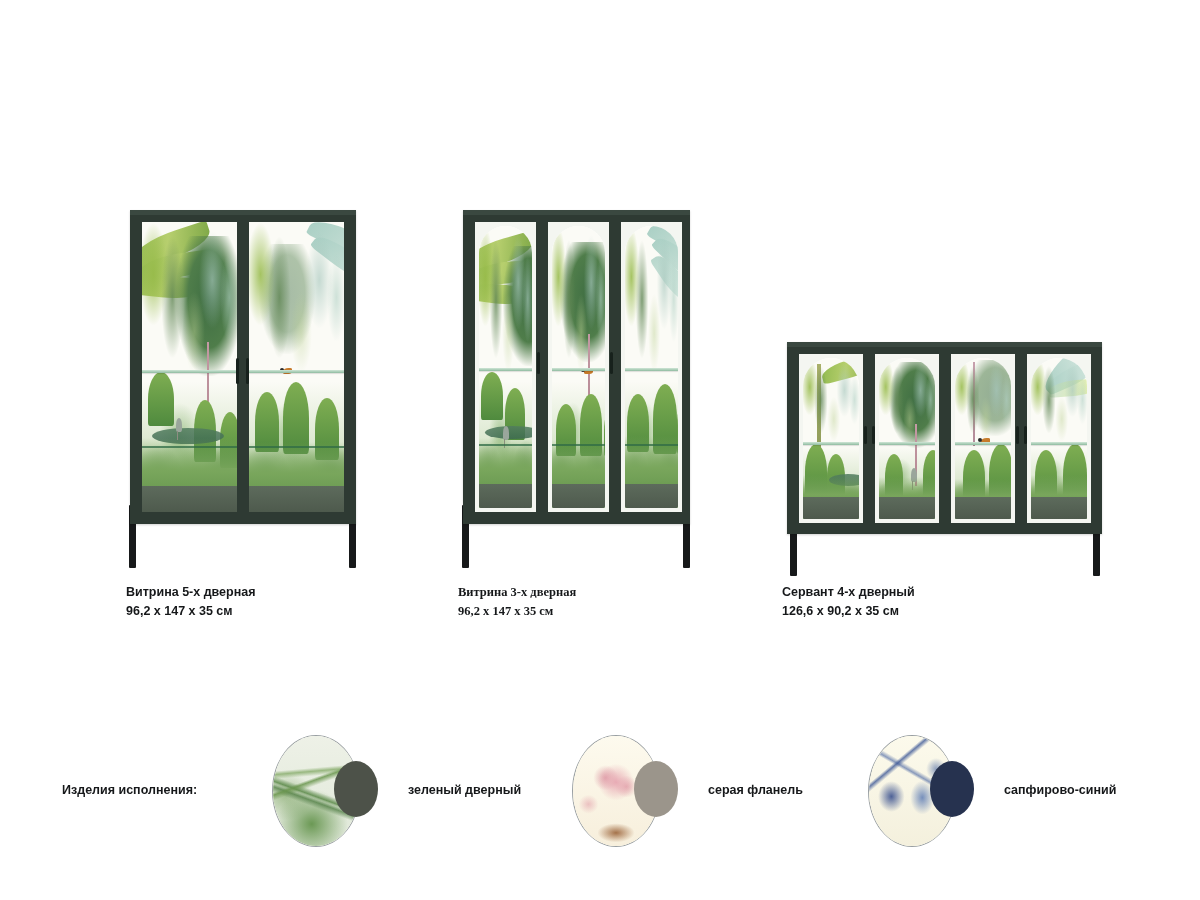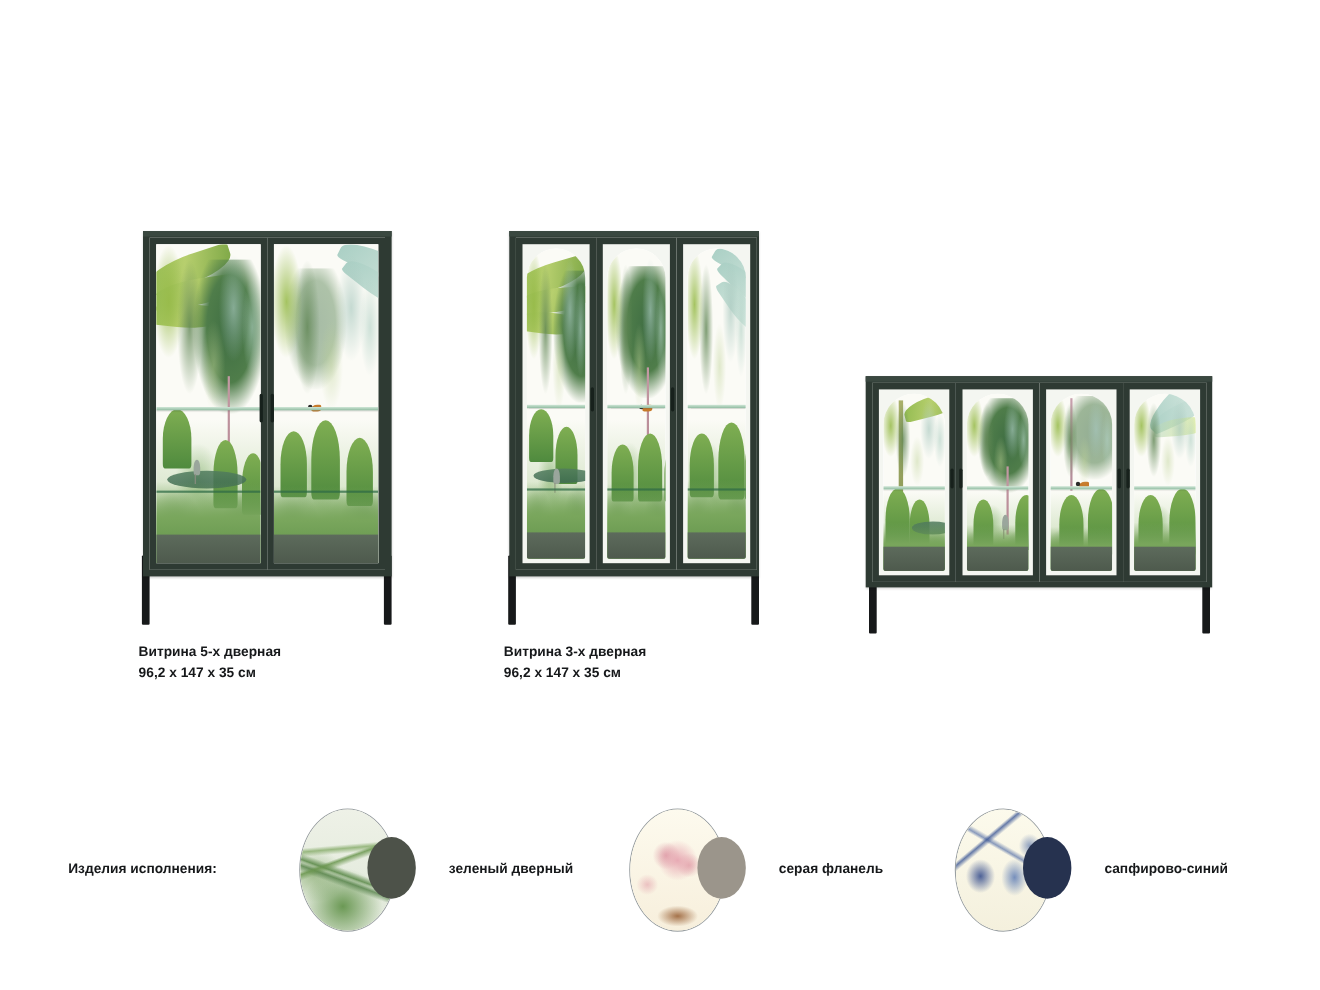--- a/index.html
+++ b/index.html
@@ -332,21 +332,21 @@
           <div class="shelf" style="top:142px;"></div>
           <div class="shelf-edge" style="top:218px;"></div>
           <div class="base-shelf" style="bottom:0;height:24px;"></div>
         </div>
       </div>
 
       <div class="handle" style="left:74px;top:142px;height:22px;"></div>
       <div class="handle" style="left:147px;top:142px;height:22px;"></div>
     </div>
 
-    <div class="product-caption" style="left:8px;top:373px;">
+    <div class="product-caption" style="left:8px;top:373px;font-family:Liberation Serif, serif;">
       <div>Витрина 3-х дверная</div>
       <div class="dims">96,2 x 147 x 35 см</div>
     </div>
   </div>
 
   <div class="product" style="left:778px;top:338px;width:340px;height:232px;">
 
     <div class="leg" style="left:12px;top:180px;height:58px;"></div>
     <div class="leg" style="left:315px;top:180px;height:58px;"></div>
 
@@ -412,20 +412,24 @@
           <div class="base-shelf" style="bottom:0;height:22px;"></div>
         </div>
       </div>
 
       <div class="handle" style="left:77px;top:84px;height:18px;"></div>
       <div class="handle" style="left:85px;top:84px;height:18px;"></div>
       <div class="handle" style="left:229px;top:84px;height:18px;"></div>
       <div class="handle" style="left:237px;top:84px;height:18px;"></div>
     </div>
 
+    <div class="product-caption" style="left:4px;top:245px;">
+      <div>Сервант 4-х дверный</div>
+      <div class="dims">126,6 x 90,2 x 35 см</div>
+    </div>
   </div>
 
   <div class="variants-label">Изделия исполнения:</div>
 
   <div class="variant" style="left:272px;top:735px;">
     <div class="swatch-pattern" style="left:0;top:0;">
       <div class="pat-green"></div>
     </div>
     <div class="swatch-solid" style="left:62px;top:26px;background:#4d5249;"></div>
     <div class="variant-label" style="left:136px;top:48px;">зеленый дверный</div>

